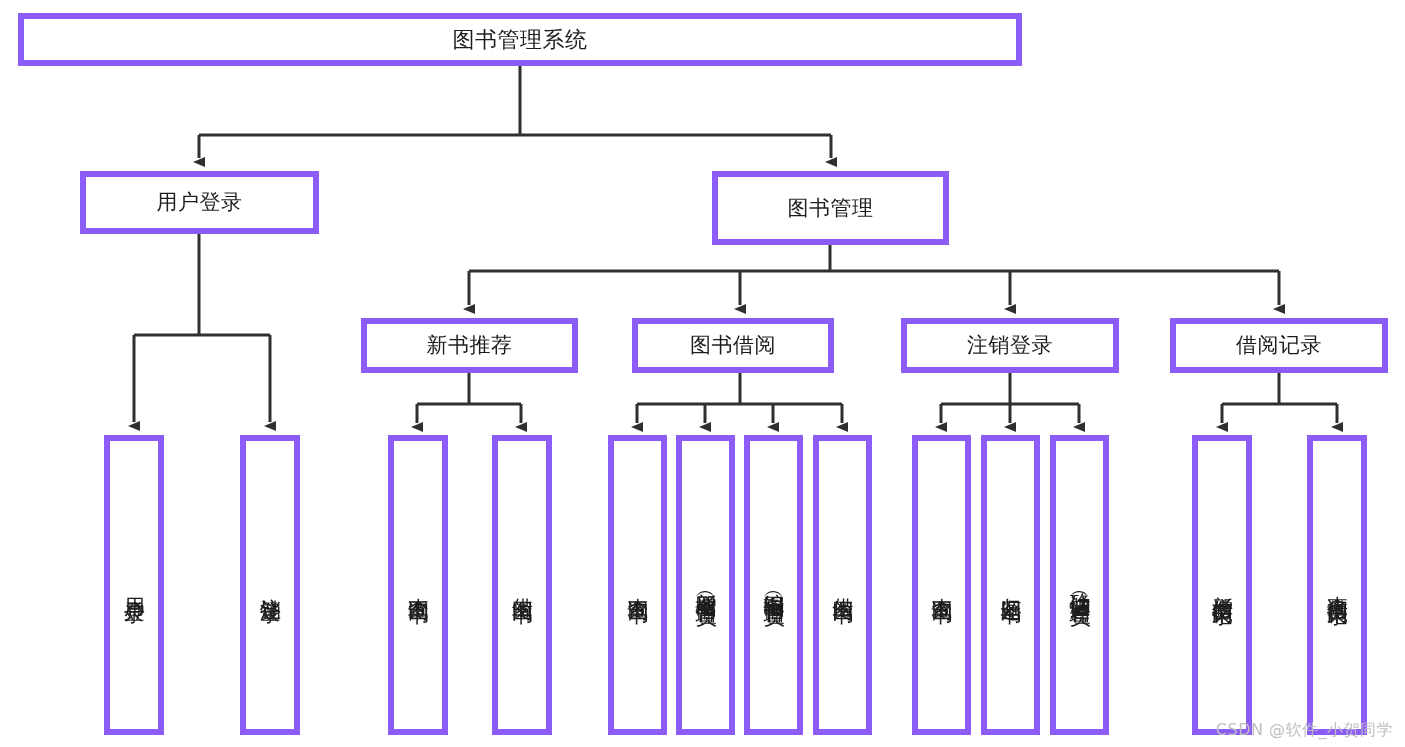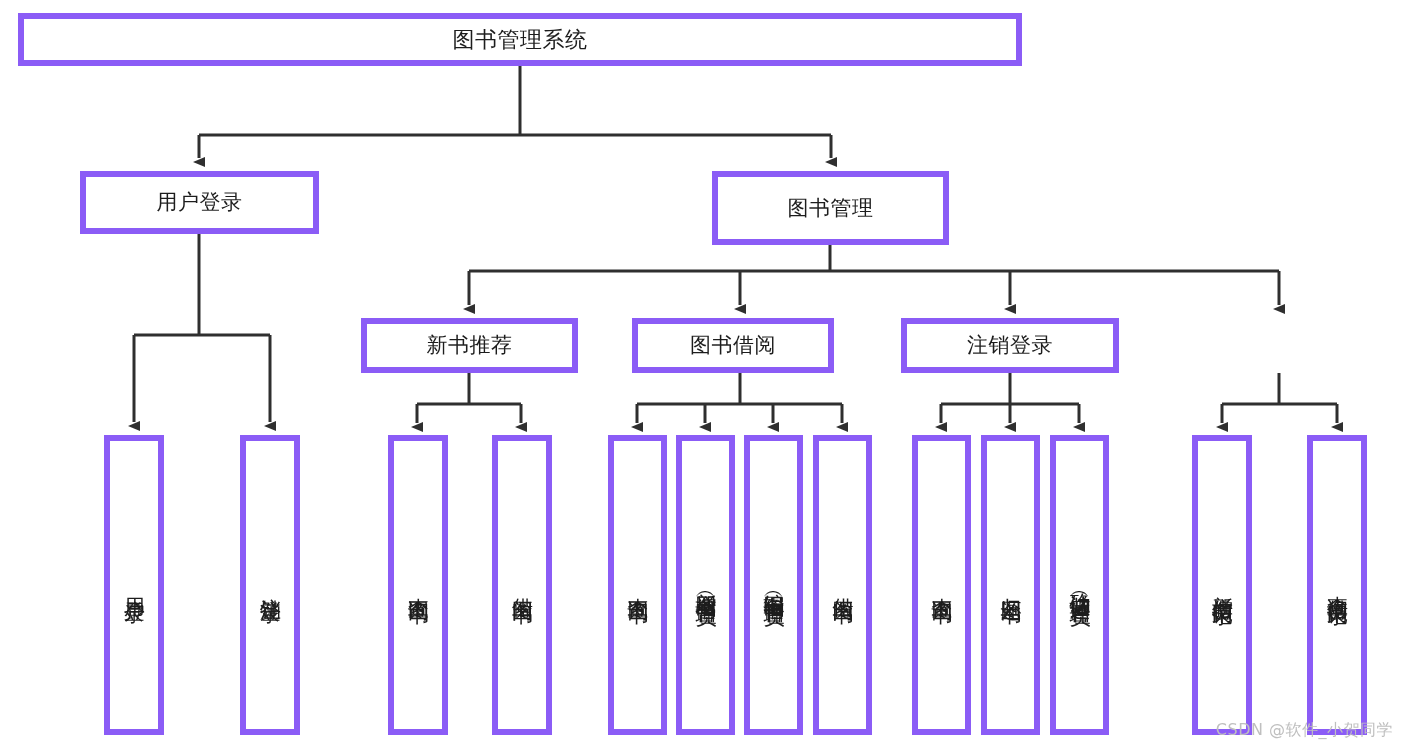--- a/index.html
+++ b/index.html
@@ -143,20 +143,23 @@
   </div>
 
   <div class="node horiz" style="left:632px; top:318px; width:202px; height:55px;">
     <span class="node-label">图书借阅</span>
   </div>
 
   <div class="node horiz" style="left:901px; top:318px; width:218px; height:55px;">
     <span class="node-label">注销登录</span>
   </div>
 
+  <div class="node horiz" style="left:1170px; top:318px; width:218px; height:55px;">
+    <span class="node-label">借阅记录</span>
+  </div>
 
   <div class="node leaf" style="left:104px; top:435px; width:60px; height:300px;">
     <span class="node-label">用户登录</span>
   </div>
 
   <div class="node leaf" style="left:240px; top:435px; width:60px; height:300px;">
     <span class="node-label">注销登录</span>
   </div>
 
   <div class="node leaf" style="left:388px; top:435px; width:60px; height:300px;">

